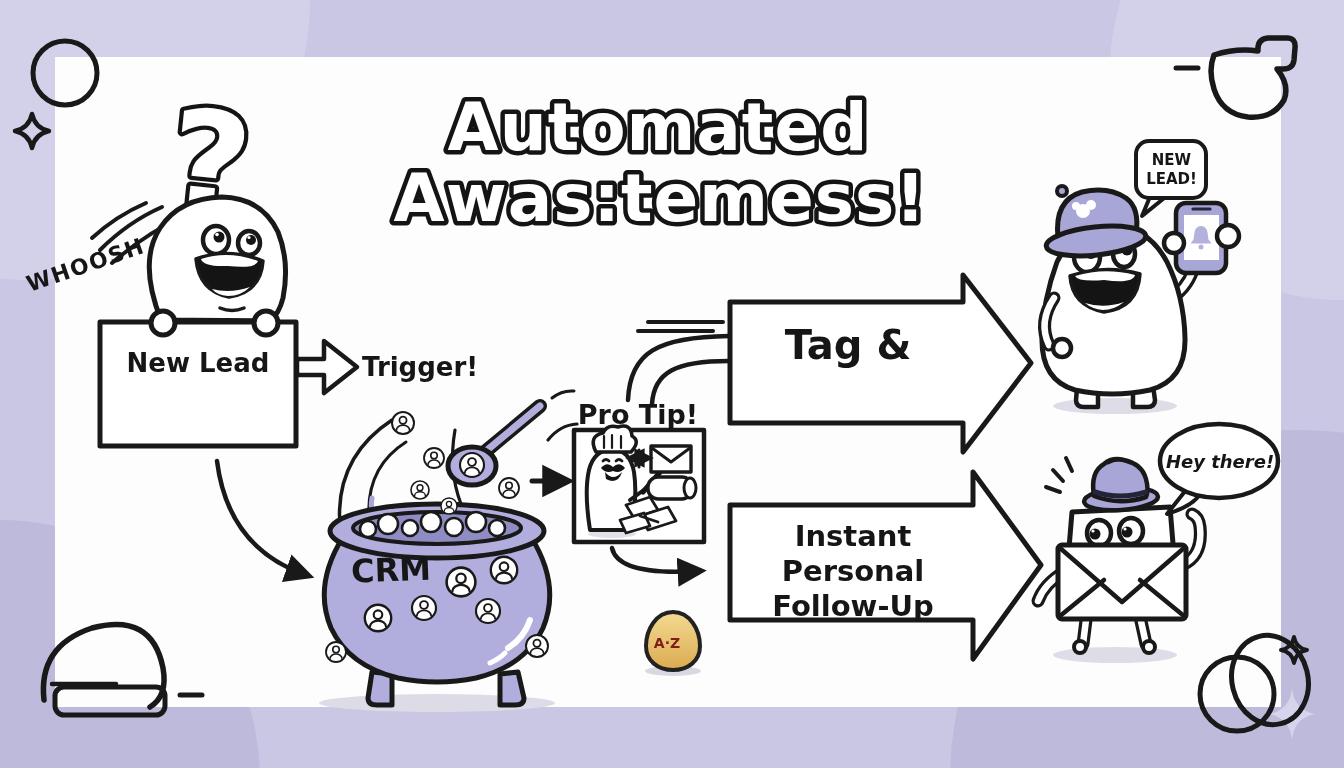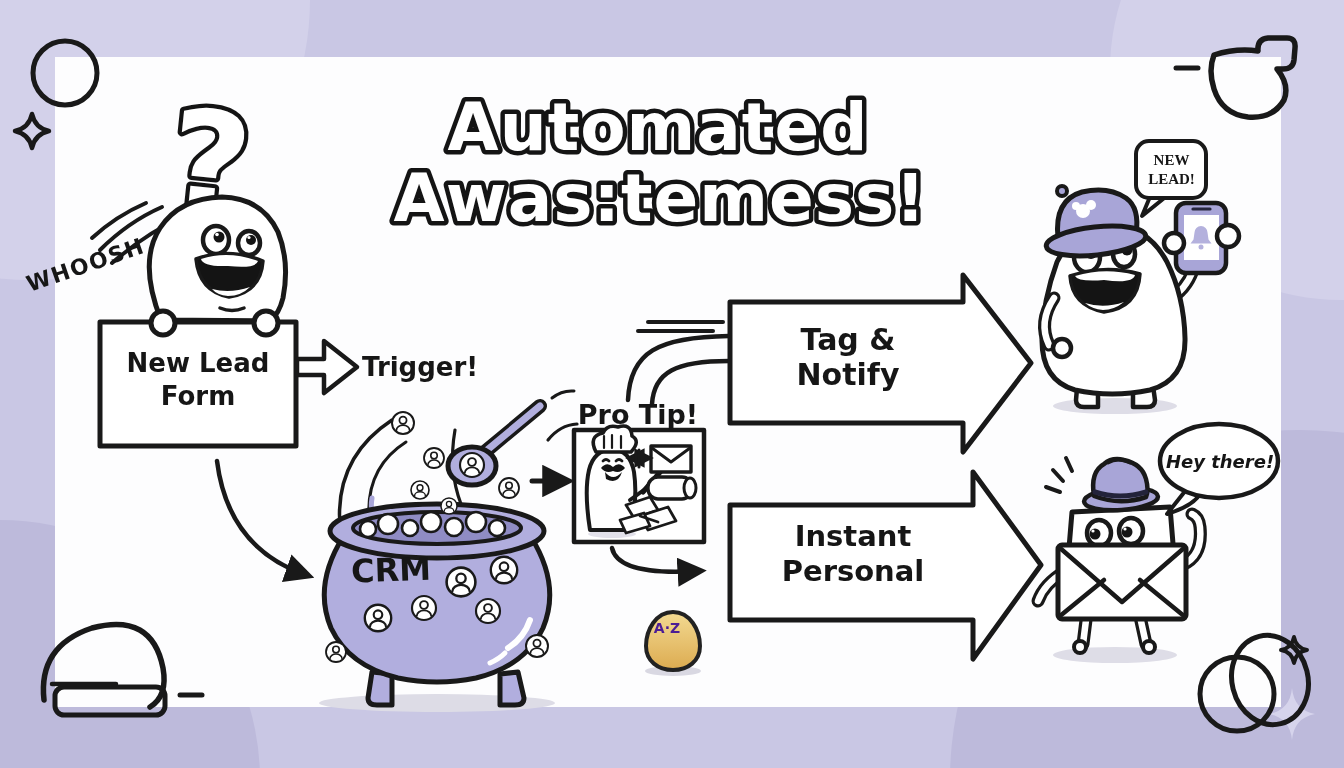--- a/index.html
+++ b/index.html
@@ -20,25 +20,25 @@
   }
   svg.art{position:absolute;left:0;top:0;}
   .lbl{position:absolute;font-weight:900;line-height:1.2;color:#161616;}
   .center{text-align:center;}
   .whoosh{left:24px;top:251px;width:132px;font-size:22px;letter-spacing:1.5px;
           transform:rotate(-19deg);}
   .form-lbl{left:100px;top:347px;width:196px;font-size:26px;font-weight:800;line-height:1.25;}
   .trigger-lbl{left:362px;top:352px;width:170px;font-size:26px;}
   .crm-lbl{left:346px;top:551px;width:90px;font-size:32px;transform:rotate(-2deg);}
   .protip-lbl{left:570px;top:399px;width:136px;font-size:27px;text-align:center;}
-  .tag-lbl{left:742px;top:322px;width:212px;font-size:30px;line-height:1.18;}
+  .tag-lbl{left:742px;top:322px;width:212px;font-size:40px;line-height:1.18;}
   .follow-lbl{left:734px;top:519px;width:238px;font-size:29px;line-height:1.2;}
-  .newlead-lbl{left:1137px;top:151px;width:69px;font-size:15px;font-weight:800;line-height:1.25;font-family:Liberation Serif, serif;}
+  .newlead-lbl{left:1137px;top:151px;width:69px;font-size:15px;font-weight:800;line-height:1.25;}
   .heythere-lbl{left:1165px;top:451px;width:110px;font-size:18px;font-weight:800;font-style:italic;}
-  .egg-lbl{left:648px;top:620px;width:38px;font-size:14px;color:#4c1d95;}
+  .egg-lbl{left:648px;top:635px;width:38px;font-size:14px;color:#7f1d1d;}
 </style>
 </head>
 <body>
 
 <div class="bg-blob bg-light1"></div>
 <div class="bg-blob bg-light2"></div>
 <div class="bg-blob bg-dark1"></div>
 <div class="bg-blob bg-dark2"></div>
 <div class="card"></div>
 
@@ -298,34 +298,33 @@
       <path d="M1186,490 L1167,514 Q1193,506 1200,494 Z" fill="#fff" stroke="#191919" stroke-width="4"></path>
       <ellipse cx="1219" cy="461" rx="59" ry="37" fill="#fff" stroke="#191919" stroke-width="4.5"></ellipse>
     </g>
   </g>
 </svg>
 
 <div class="lbl whoosh">WHOOSH</div>
 
 <div class="lbl form-lbl center">
   <div>New Lead</div>
-  <div>Form</div>
 </div>
 
 <div class="lbl trigger-lbl">Trigger!</div>
 <div class="lbl crm-lbl center">CRM</div>
 <div class="lbl protip-lbl center">Pro Tip!</div>
 
 <div class="lbl tag-lbl center">
   <div>Tag &amp;</div>
-  <div>Notify</div>
 </div>
 
 <div class="lbl follow-lbl center">
   <div>Instant Personal</div>
+  <div>Follow-Up</div>
 </div>
 
 <div class="lbl newlead-lbl center">
   <div>NEW</div>
   <div>LEAD!</div>
 </div>
 
 <div class="lbl heythere-lbl center">Hey there!</div>
 <div class="lbl egg-lbl center">A·Z</div>
 

